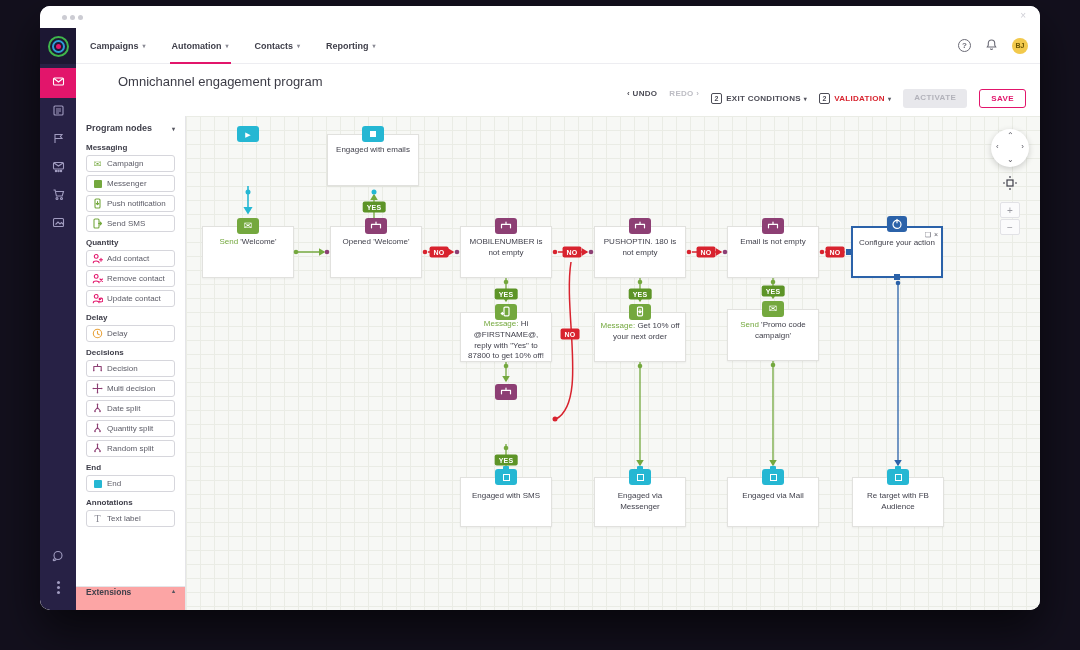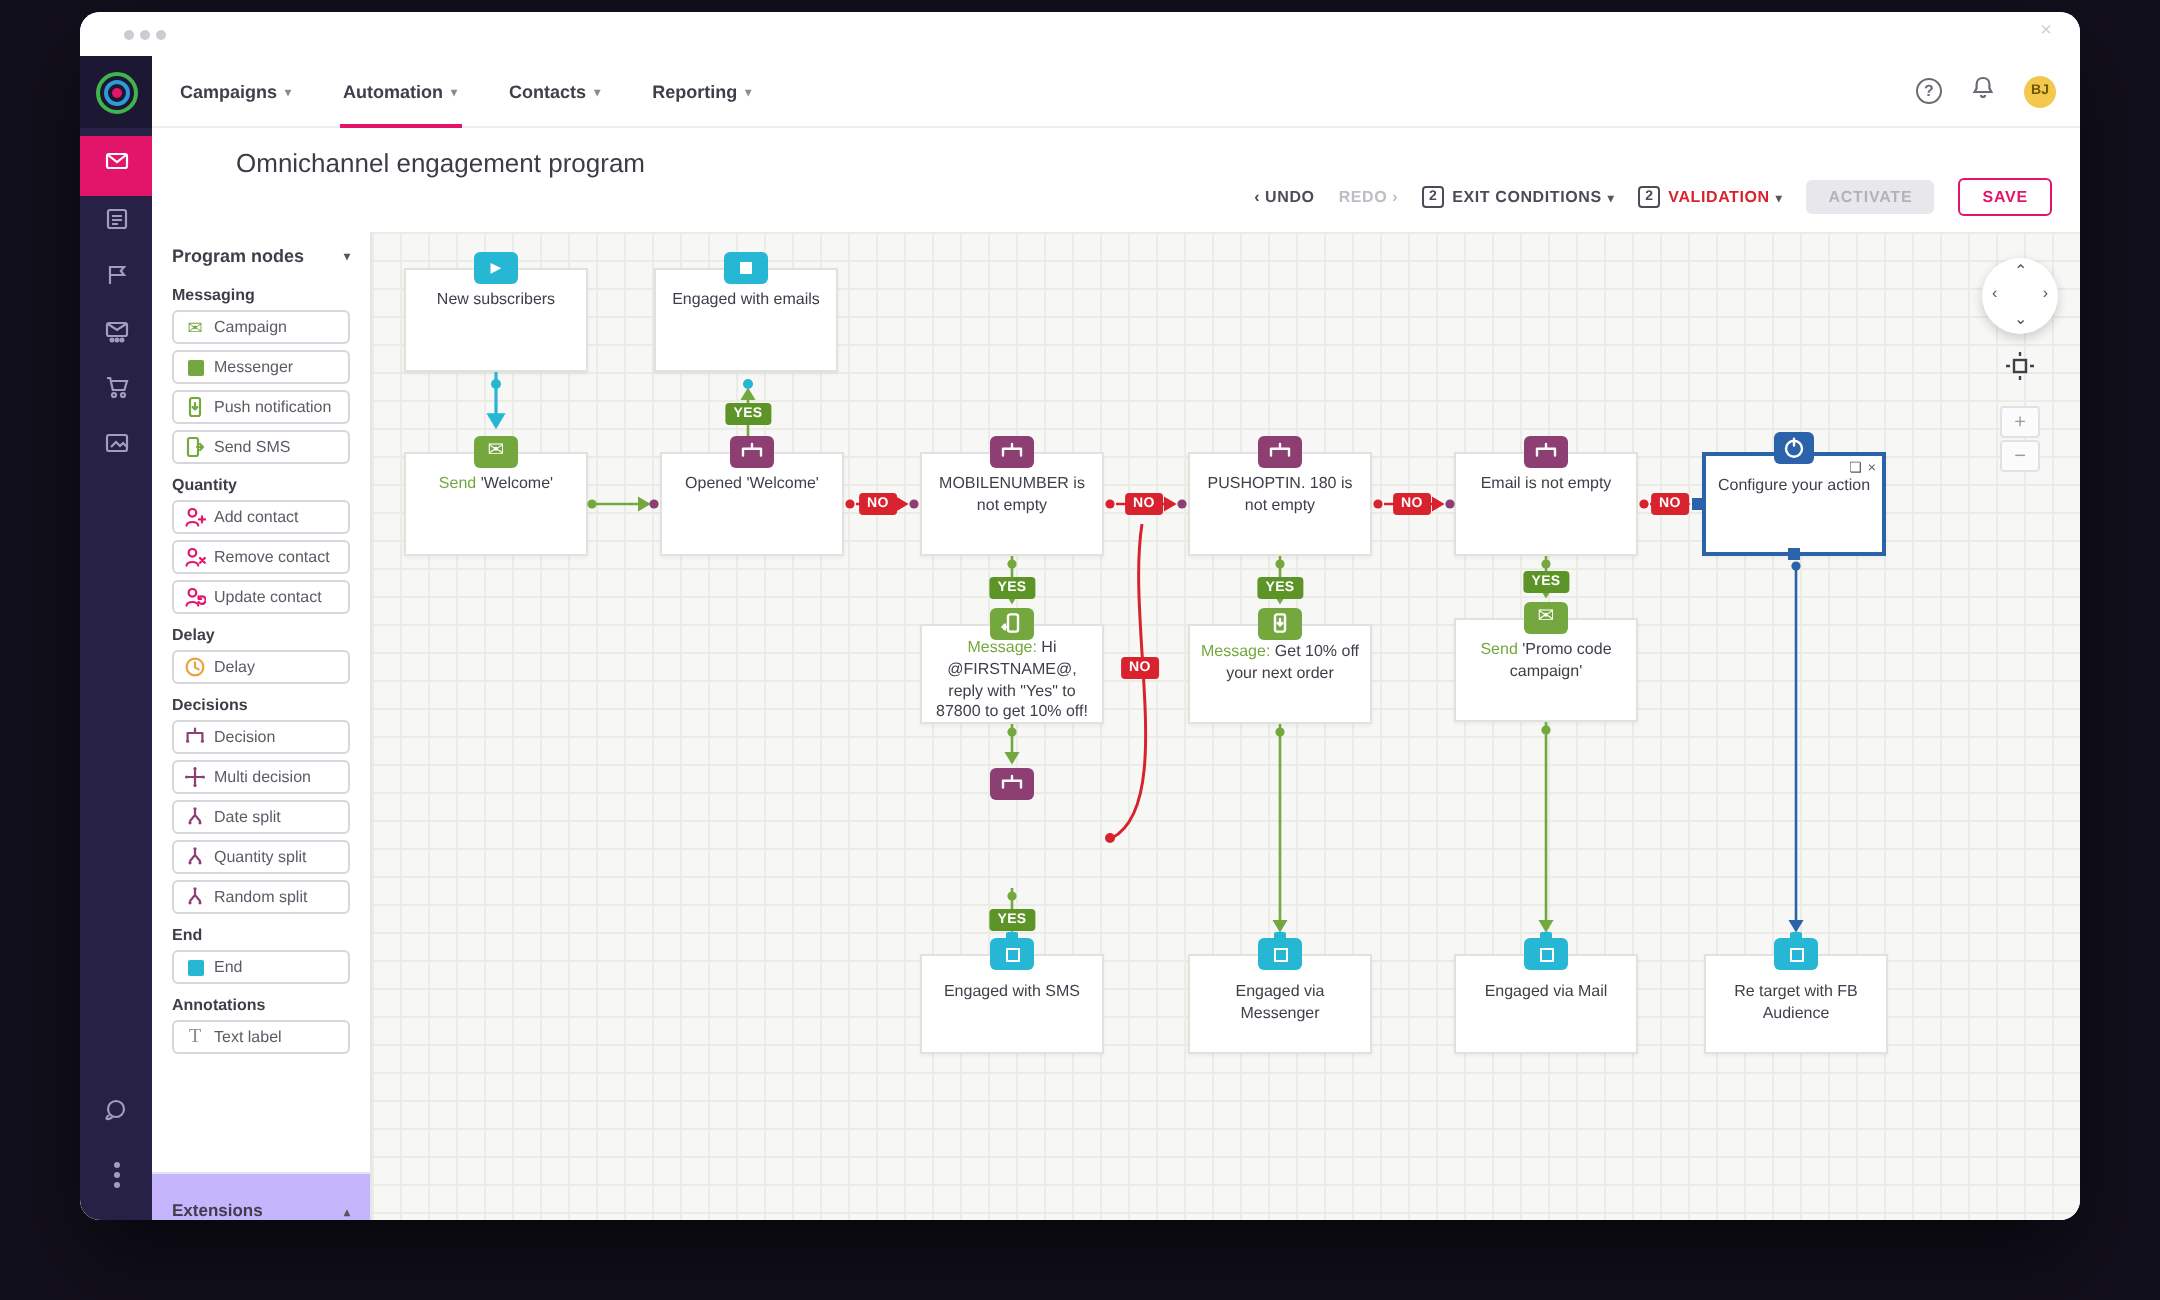--- a/index.html
+++ b/index.html
@@ -37,21 +37,21 @@
   .navitem .caret { font-size:6px; color:#8a8a94; }
   .navitem.active::after { content:""; position:absolute; left:-2px; right:-2px; bottom:0; height:2px; background:#e2156b; }
   .hspace { flex:1; }
   .hicon { margin-left:14px; display:flex; align-items:center; justify-content:center; }
   .help-c { width:13px; height:13px; border:1.2px solid #6b6b76; border-radius:50%; font-size:8px; color:#6b6b76; display:flex; align-items:center; justify-content:center; font-weight:bold; }
   .avatar { width:16px; height:16px; border-radius:50%; background:#f2c94c; color:#6b5500; font-size:7px; font-weight:bold; display:flex; align-items:center; justify-content:center; }
 
   
   .pagehead { position:relative; height:52px; background:#fff;padding-left:41px; }
   .ptitle { position:absolute; left:42px; top:10px; font-size:13px; color:#3c3c46; }
-  .toolbar { position:absolute; right:14px; bottom:8px; display:flex; align-items:center; gap:12px; font-size:8px; font-weight:bold; letter-spacing:.3px; }
+  .toolbar { position:absolute; right:14px; bottom:8px; display:flex; gap:12px; font-size:8px; font-weight:bold; letter-spacing:.3px; }
   .tb-txt { color:#4c4c56; cursor:pointer; }
   .tb-txt.disabled { color:#bdbdc4; }
   .tb-badge { display:inline-flex; width:11px; height:11px; border:1px solid #4c4c56; border-radius:2px; align-items:center; justify-content:center; font-size:7px; color:#4c4c56; margin-right:4px; }
   .tb-group { display:flex; align-items:center; cursor:pointer; color:#4c4c56; }
   .tb-group .caret { font-size:6px; margin-left:3px; color:#55555f; }
   .tb-group.validation .gtxt { color:#d8232e; }
   .btn { border-radius:3px; padding:4px 11px; font-size:8px; font-weight:bold; letter-spacing:.4px; cursor:pointer; }
   .btn.activate { background:#e8e8ec; color:#b2b2ba; }
   .btn.save { background:#fff; border:1px solid #e2156b; color:#e2156b; }
 
@@ -64,21 +64,21 @@
   .pitem { display:flex; align-items:center; gap:4px; height:17px; margin:3px 10px; padding:0 5px; border:1px solid #d6d6dc; border-radius:3px; background:#fff; cursor:grab; }
   .plabel { font-size:8px; color:#5b5b66; white-space:nowrap; }
   .picon { width:11px; display:flex; align-items:center; justify-content:center; flex:0 0 11px; }
   .picon svg { width:11px; height:11px; fill:none; stroke-width:1.1; stroke-linecap:round; stroke-linejoin:round; }
   .g-env { color:#74a83e; font-size:9px; }
   .sq-green { width:8px; height:8px; background:#74a83e; border-radius:1px; }
   .sq-teal { width:8px; height:8px; background:#25b7d3; border-radius:1px; }
   .t-label { font-family:"Liberation Serif", serif; font-size:10px; color:#8a8a94; }
   .st-green { stroke:#74a83e; }
   .fl-purple { fill:#8d3f74; stroke:none; }
-  .pfoot { position:absolute; left:0; right:0; bottom:0; height:24px; border-top:1px solid #e5e5e8; background:#c4b5fd; display:flex; align-items:flex-end; justify-content:space-between; padding:0 10px; font-size:8.5px; font-weight:bold; color:#3f3f4a; cursor:pointer;margin-top:44px; }
+  .pfoot { position:absolute; left:0; right:0; bottom:0; height:24px; border-top:1px solid #e5e5e8; background:#fca5a5; display:flex; align-items:flex-start; justify-content:space-between; padding:0 10px; font-size:8.5px; font-weight:bold; color:#3f3f4a; cursor:pointer;margin-top:44px; }
   .pfoot .caret { font-size:6px; color:#55555f; }
 
   
   .canvas { position:relative; flex:1; background-color:#f7f8f5; overflow:hidden;
     background-image:linear-gradient(#eaece5 1px, transparent 1px), linear-gradient(90deg,#eaece5 1px, transparent 1px);
     background-size:14px 14px; }
   .card { position:absolute; width:92px; height:52px; background:#fff; border:1px solid #e1e1de; box-shadow:0 1px 2px rgba(0,0,0,.05);
           font-size:8px; color:#3f3f4a; text-align:center; line-height:1.35; padding:10px 4px 0 4px; cursor:pointer; }
   .card .grn { color:#74a83e; }
   .card.selected { border:2px solid #2b62a9; }
@@ -393,21 +393,20 @@
 
           <div class="pfoot">
             <span>Extensions</span>
               <span class="caret">▴</span>
           </div>
         </div>
 
         <div class="canvas">
 
 
-          <div class="card" style="left:16px;top:18px;"><span>New subscribers</span></div>
           <div class="card" style="left:141px;top:18px;"><span>Engaged with emails</span></div>
           <div class="card" style="left:16px;top:110px;"><span class="grn">Send</span><span> 'Welcome'</span></div>
           <div class="card" style="left:144px;top:110px;"><span>Opened 'Welcome'</span></div>
           <div class="card" style="left:274px;top:110px;"><span>MOBILENUMBER is not empty</span></div>
           <div class="card" style="left:408px;top:110px;"><span>PUSHOPTIN. 180 is not empty</span></div>
           <div class="card" style="left:541px;top:110px;"><span>Email is not empty</span></div>
           <div class="card selected" style="left:665px;top:110px;">
             <div class="card-tools">
               <span>❏</span>
               <span>×</span>

